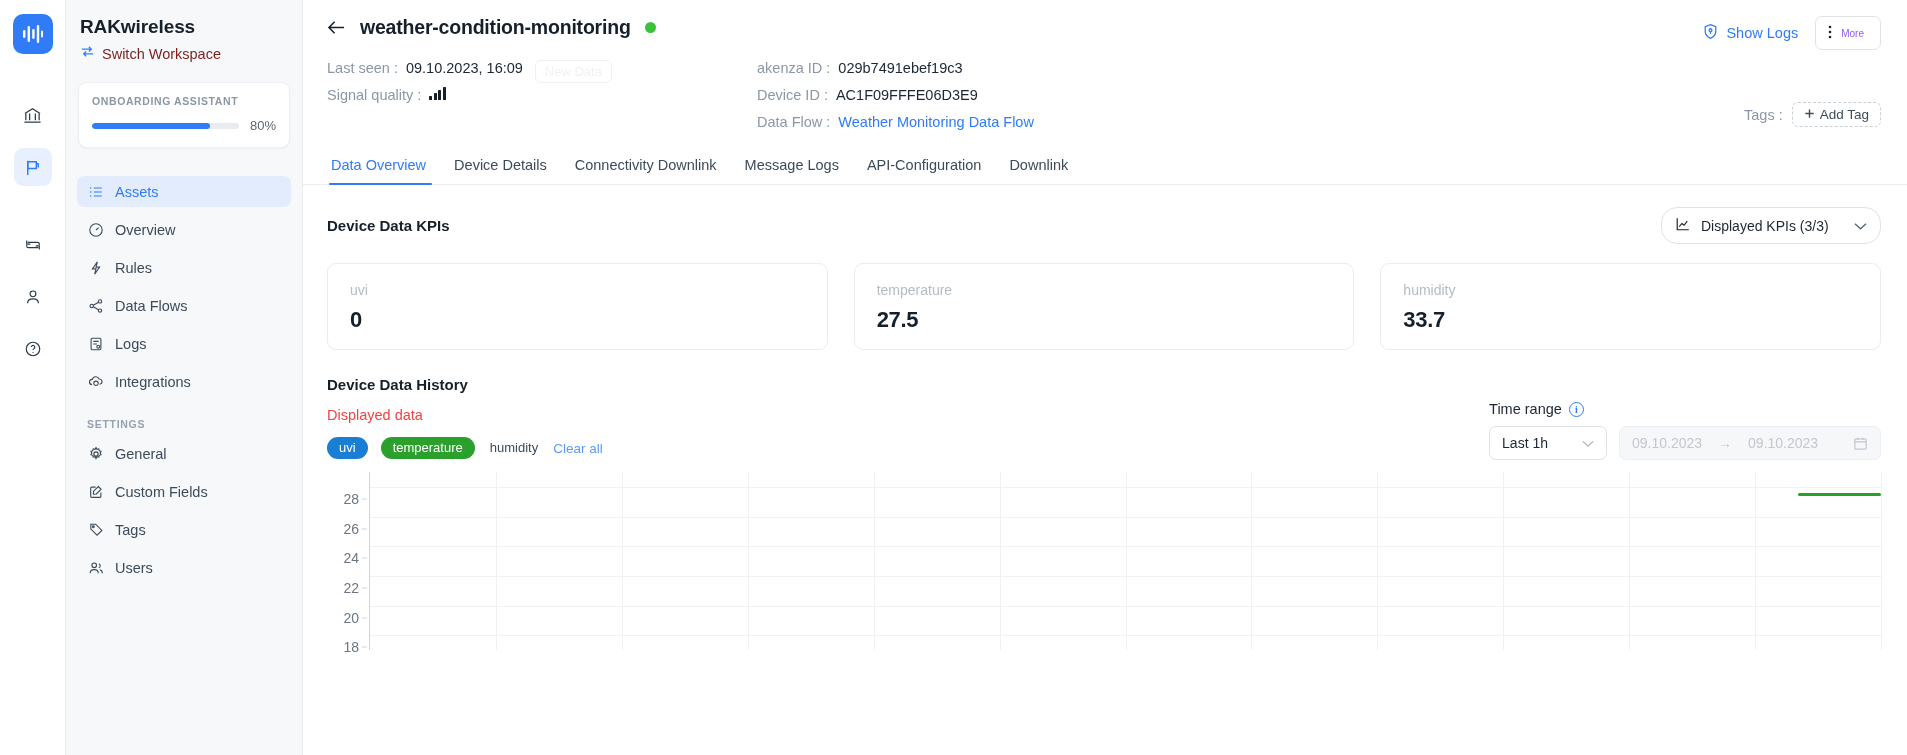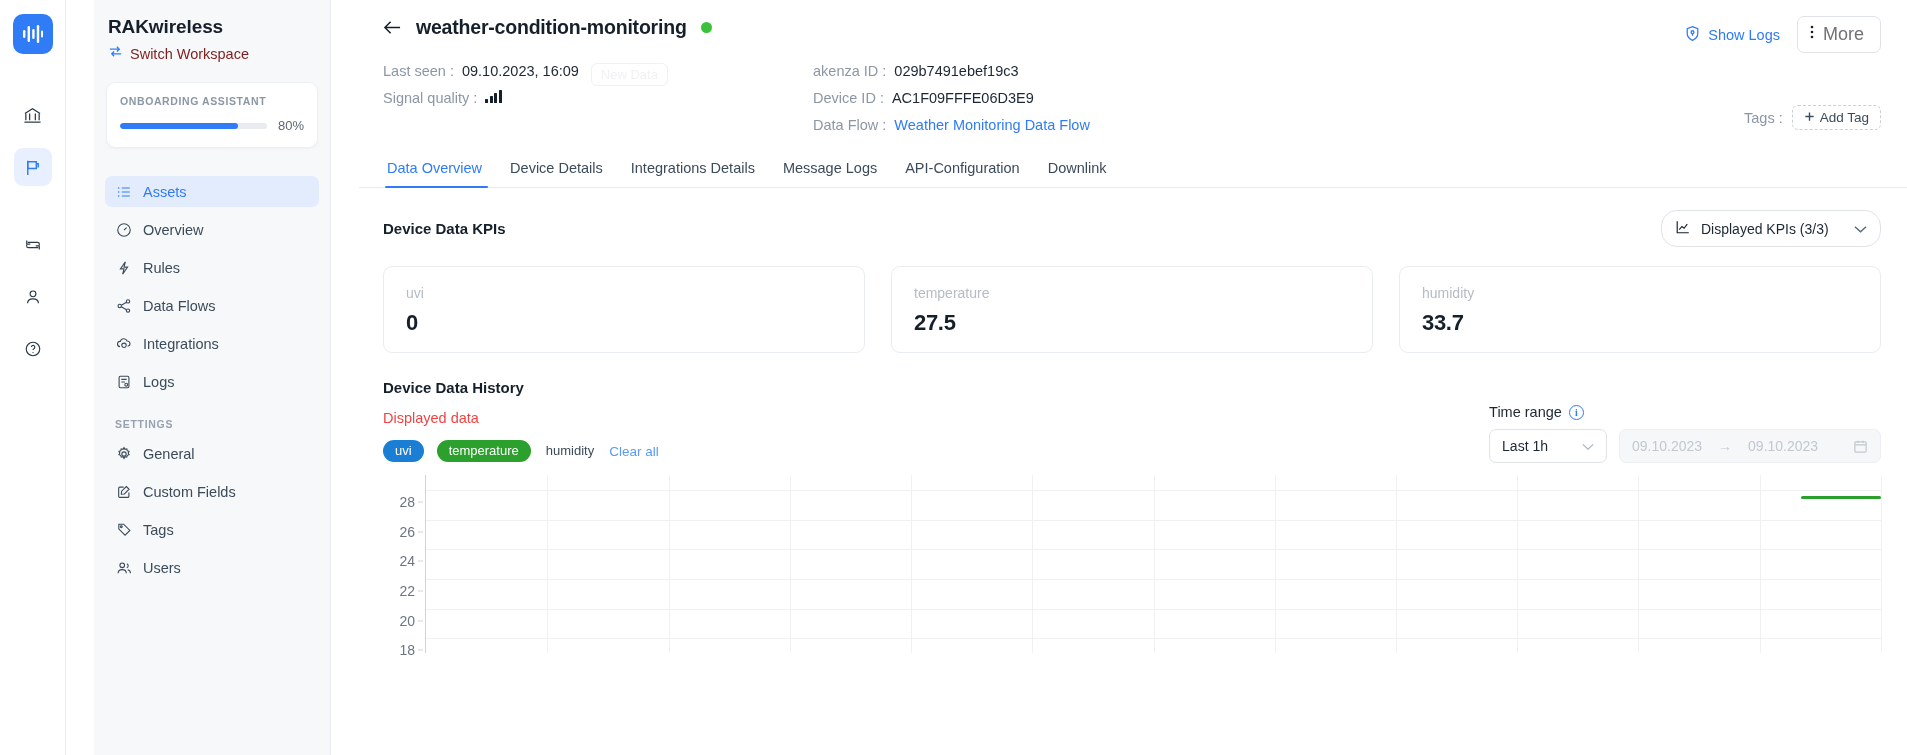--- a/index.html
+++ b/index.html
@@ -2,21 +2,21 @@
 <html><head>
 <meta charset="utf-8">
 <style>
   * { box-sizing: border-box; margin: 0; padding: 0; }
   html, body {
     width: 1907px; height: 755px;
     font-family: "Liberation Sans", sans-serif;
     background: #ffffff; overflow: hidden;
     -webkit-font-smoothing: antialiased;
   }
-  .app { display: flex; width: 1907px; height: 755px; position: relative; gap: 28px; }
+  .app { display: flex; width: 1907px; height: 755px; position: relative; }
 
   
   .rail {
     width: 66px; flex: 0 0 66px; background: #ffffff;
     border-right: 1px solid #e9ecf0;
     display: flex; flex-direction: column; align-items: center;
     padding-top: 14px;
   }
   .brand-logo {
     width: 40px; height: 40px; border-radius: 10px; background: #2f7cf6;
@@ -81,21 +81,21 @@
   .page-title { font-size: 19.5px; font-weight: 700; color: #16202b; letter-spacing: -.2px; }
   .status-dot { width: 11px; height: 11px; border-radius: 50%; background: #3cc13b; }
   .topbar-right { margin-left: auto; display: flex; align-items: center; gap: 17px; }
   .show-logs {
     display: flex; align-items: center; gap: 7px;
     color: #2f7cf6; font-size: 14.5px; cursor: pointer;
   }
   .more-btn {
     display: flex; align-items: center; gap: 9px;
     border: 1px solid #dfe3e8; border-radius: 7px;
-    padding: 7px 16px 7px 12px; font-size: 18px; color: #737373;
+    padding: 7px 16px 7px 12px; font-size: 10px; color: #8b5cf6;
     background: #fff; cursor: pointer;
   }
 
   
   .meta {
     display: flex; padding: 10px 26px 0 24px; font-size: 14.5px;
   }
   .meta-col-a { width: 430px; }
   .meta-col-b { width: 470px; }
   .meta-row { display: flex; align-items: flex-start; gap: 8px; height: 27px; }
@@ -329,35 +329,35 @@
               <circle cx="4.2" cy="9" r="1.9"></circle>
               <circle cx="13.5" cy="14.2" r="1.9"></circle>
             <path d="M11.8 4.8L6 8.1M6 9.9l5.8 3.3"></path>
           </svg>
         </span>
         <span>Data Flows</span>
       </div>
       <div class="nav-item">
         <span class="ico">
           <svg width="16" height="16" viewBox="0 0 18 18" fill="none" stroke="currentColor" stroke-width="1.25">
-            <path d="M4.5 12a3 3 0 01.4-6 4 4 0 017.6-.3 2.9 2.9 0 01.6 5.8"></path>
-            <path d="M6.5 10.5a2.5 2.5 0 105 0 2.5 2.5 0 00-5 0z"></path>
-          </svg>
-        </span>
-        <span>Integrations</span>
-      </div>
-      <div class="nav-item">
-        <span class="ico">
-          <svg width="16" height="16" viewBox="0 0 18 18" fill="none" stroke="currentColor" stroke-width="1.25">
             <rect x="3.5" y="2.5" width="11" height="13" rx="1.4"></rect>
             <path d="M6 6h6M6 9h4"></path>
               <circle cx="11.5" cy="12" r="1.6"></circle>
           </svg>
         </span>
         <span>Logs</span>
+      </div>
+      <div class="nav-item">
+        <span class="ico">
+          <svg width="16" height="16" viewBox="0 0 18 18" fill="none" stroke="currentColor" stroke-width="1.25">
+            <path d="M4.5 12a3 3 0 01.4-6 4 4 0 017.6-.3 2.9 2.9 0 01.6 5.8"></path>
+            <path d="M6.5 10.5a2.5 2.5 0 105 0 2.5 2.5 0 00-5 0z"></path>
+          </svg>
+        </span>
+        <span>Integrations</span>
       </div>
 
       <div class="nav-section">SETTINGS</div>
 
       <div class="nav-item">
         <span class="ico">
           <svg width="16" height="16" viewBox="0 0 18 18" fill="none" stroke="currentColor" stroke-width="1.25">
             <circle cx="9" cy="9" r="2.4"></circle>
             <path d="M9 1.8l1 1.9 2.1-.5.6 2.1 2 .7-1 1.9 1 1.9-2 .7-.6 2.1-2.1-.5-1 1.9-1-1.9-2.1.5-.6-2.1-2-.7 1-1.9-1-1.9 2-.7.6-2.1 2.1.5z"></path>
           </svg>
@@ -471,21 +471,21 @@
             </svg>
           </span>
           <span>Add Tag</span>
         </span>
       </div>
     </div>
 
     <div class="tabs">
       <div class="tab active">Data Overview</div>
       <div class="tab">Device Details</div>
-      <div class="tab">Integrations Details</div>
+      <div class="tab">Connectivity Downlink</div>
       <div class="tab">Message Logs</div>
       <div class="tab">API-Configuration</div>
       <div class="tab">Downlink</div>
     </div>
 
     <div class="sec-head">
       <div class="sec-title">Device Data KPIs</div>
       <div class="kpi-select">
         <span>
           <svg width="16" height="16" viewBox="0 0 18 18" fill="none" stroke="#16202b" stroke-width="1.3">

